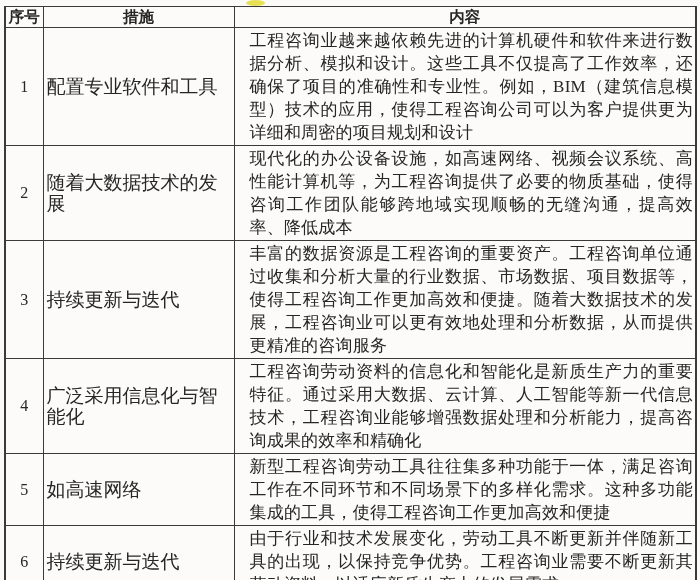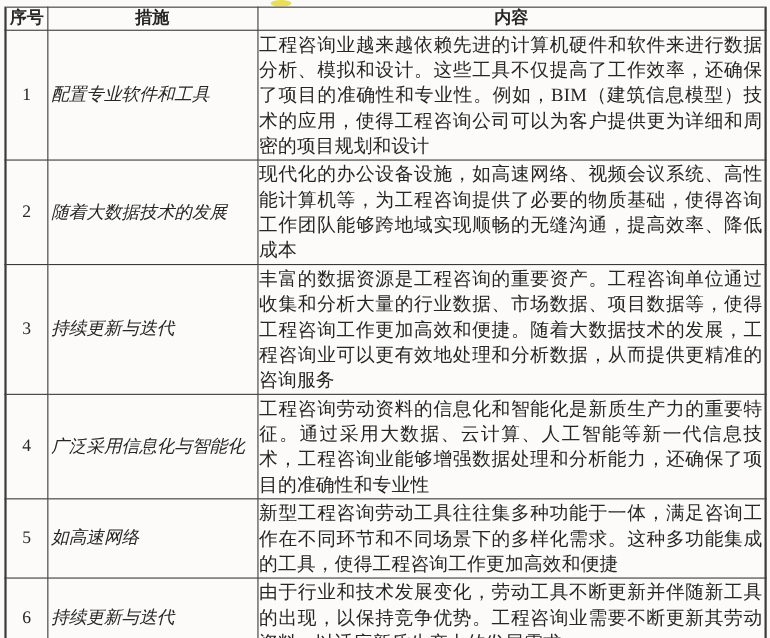--- a/index.html
+++ b/index.html
@@ -49,31 +49,30 @@
     line-height: 18px;
   }
   td.no {
     text-align: center;
     vertical-align: middle;
     font-size: 16px;
     padding: 0;
   }
   td.ms {
     vertical-align: middle;
-    font-size: 16px;
+    font-size: 19px;
     padding: 0 1px 0 3px;
     line-height: 21px;
-    font-style: italic;
   }
   td.ct {
     vertical-align: top;
     font-size: 17px;
     letter-spacing: 0.2px;
     line-height: 23px;
-    padding: 1px 2px 1px 1px;
+    padding: 1px 2px 1px 15px;
     text-align: justify;
   }
   tr.r1 { height: 116px; }
   tr.r2 { height: 92px; }
   tr.r3 { height: 116px; }
   tr.r4 { height: 93px; }
   tr.r5 { height: 69px; }
   tr.r6 { height: 70px; }
   .hl-mark {
     position: absolute;
@@ -121,21 +120,21 @@
 
       <tr class="r3">
         <td class="no">3</td>
         <td class="ms">持续更新与迭代</td>
         <td class="ct">丰富的数据资源是工程咨询的重要资产。工程咨询单位通过收集和分析大量的行业数据、市场数据、项目数据等，使得工程咨询工作更加高效和便捷。随着大数据技术的发展，工程咨询业可以更有效地处理和分析数据，从而提供更精准的咨询服务</td>
       </tr>
 
       <tr class="r4">
         <td class="no">4</td>
         <td class="ms">广泛采用信息化与智能化</td>
-        <td class="ct">工程咨询劳动资料的信息化和智能化是新质生产力的重要特征。通过采用大数据、云计算、人工智能等新一代信息技术，工程咨询业能够增强数据处理和分析能力，还确保了项目的准确性和专业性</td>
+        <td class="ct">工程咨询劳动资料的信息化和智能化是新质生产力的重要特征。通过采用大数据、云计算、人工智能等新一代信息技术，工程咨询业能够增强数据处理和分析能力，提高咨询成果的效率和精确化</td>
       </tr>
 
       <tr class="r5">
         <td class="no">5</td>
         <td class="ms">如高速网络</td>
         <td class="ct">新型工程咨询劳动工具往往集多种功能于一体，满足咨询工作在不同环节和不同场景下的多样化需求。这种多功能集成的工具，使得工程咨询工作更加高效和便捷</td>
       </tr>
 
       <tr class="r6">
         <td class="no">6</td>

